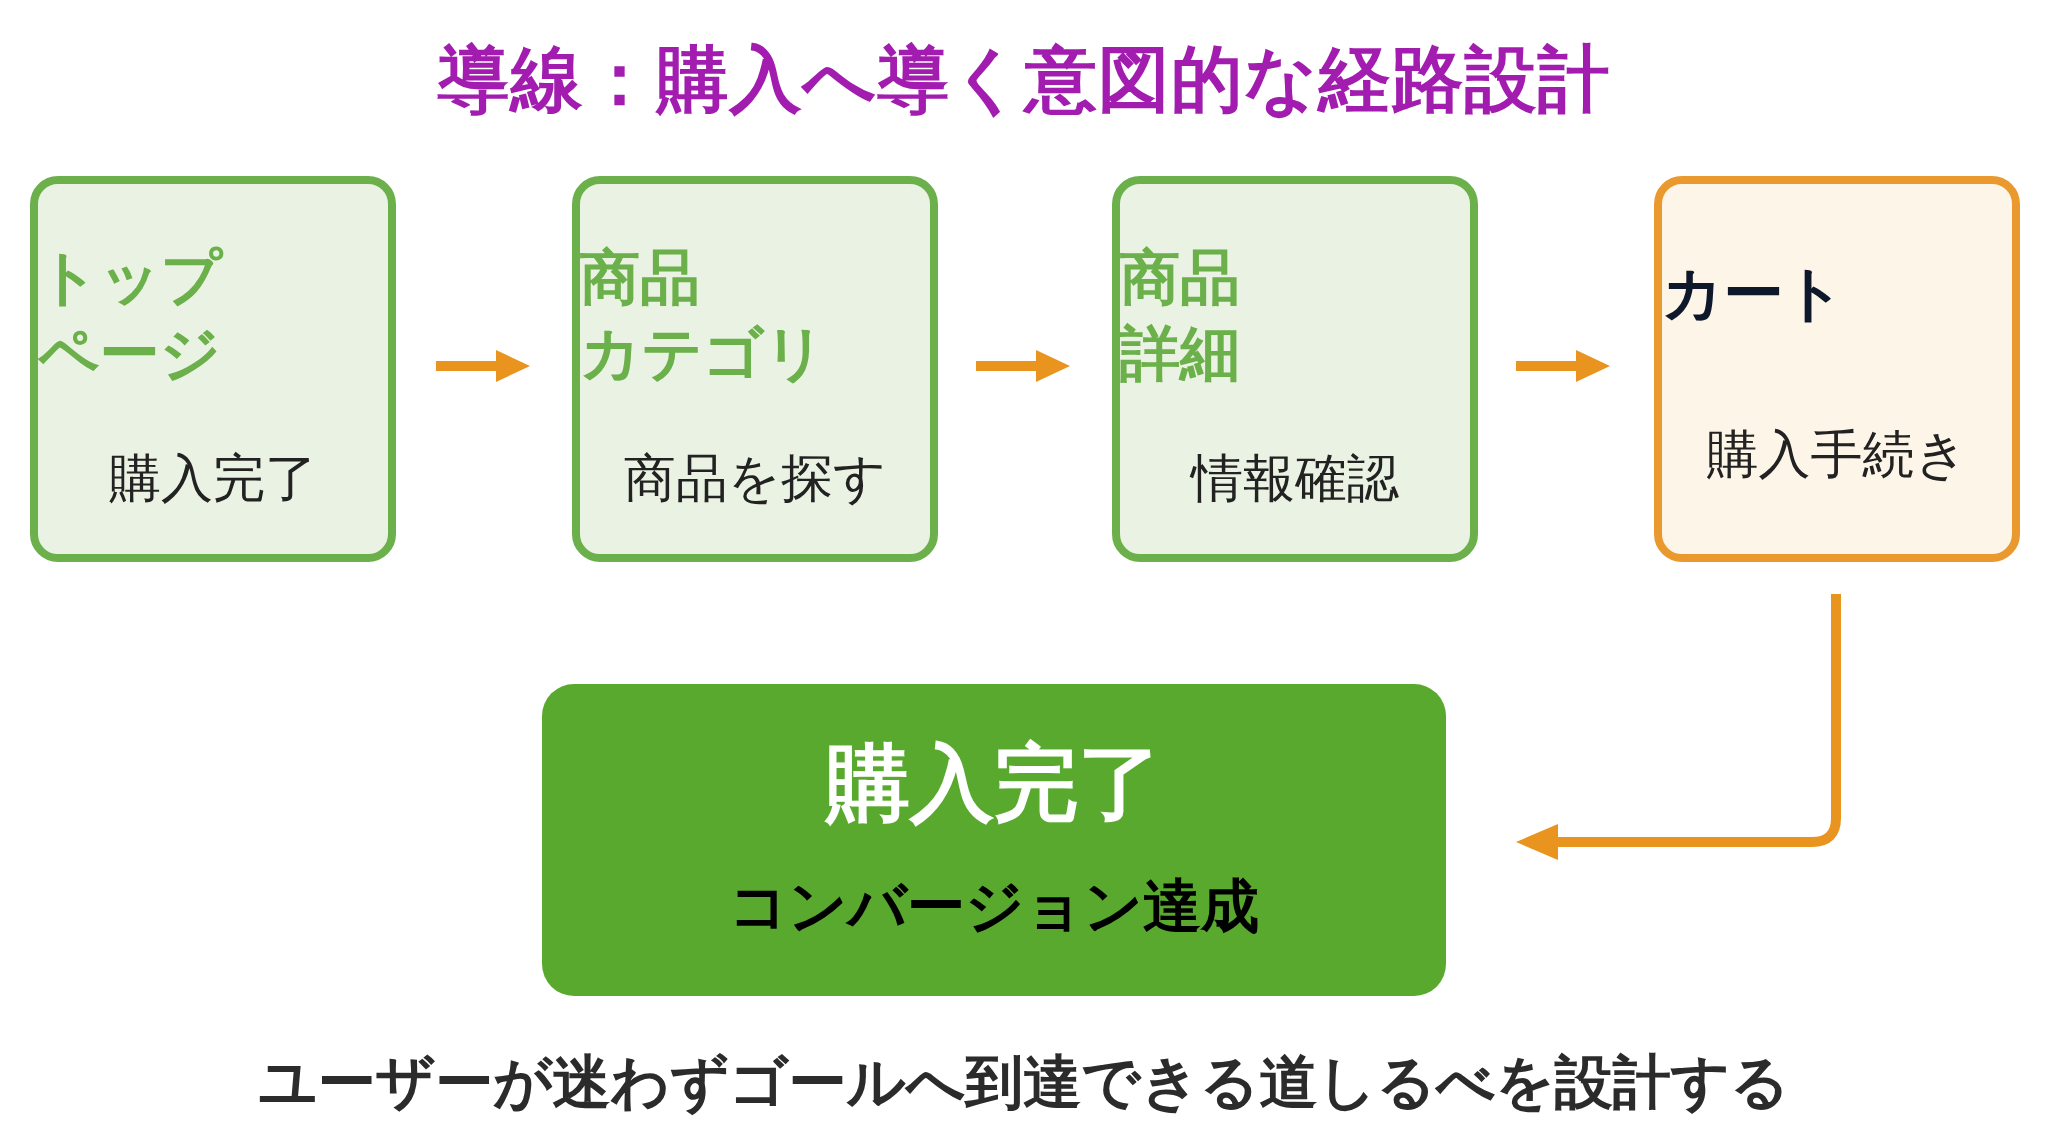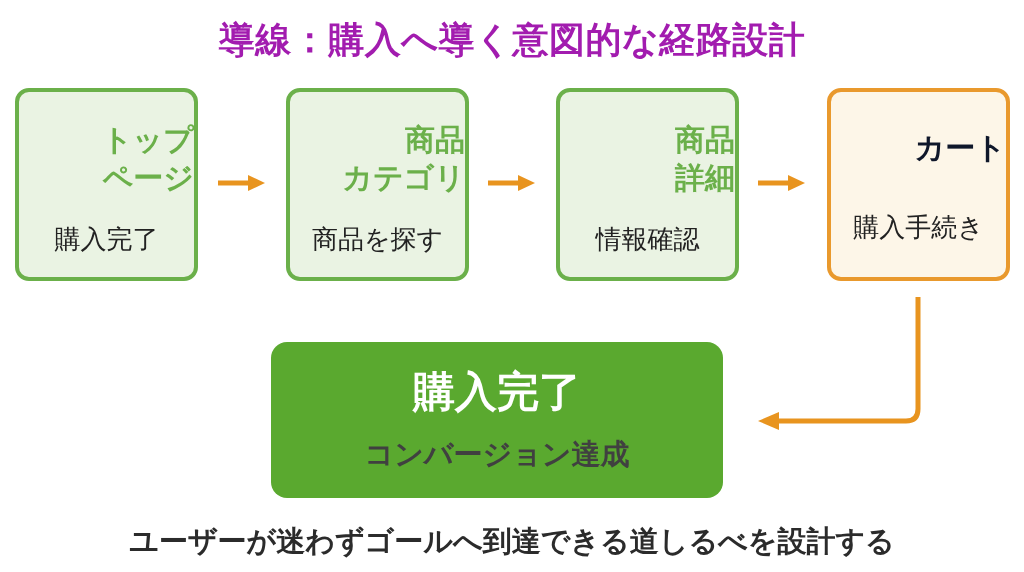--- a/index.html
+++ b/index.html
@@ -19,21 +19,21 @@
     box-sizing:border-box;border:4px solid;border-radius:14px;
   }
   .flow-box.green{border-color:#6bb04a;background:#eaf3e3;}
   .flow-box.orange{border-color:#e9992d;background:#fdf6e8;}
   .box-1{left:15px;}
   .box-2{left:286px;}
   .box-3{left:556px;}
   .box-4{left:827px;}
   .step-title{
     position:absolute;left:0;right:0;top:29px;
-    text-align:right;font-size:30px;line-height:38px;font-weight:bold;
+    text-align:left;font-size:30px;line-height:38px;font-weight:bold;
     color:#6bb04a;white-space:pre-line;
   }
   .flow-box.orange .step-title{color:#0f172a;top:37px;}
   .step-sub{
     position:absolute;left:0;right:0;top:132px;
     text-align:center;font-size:26px;line-height:30px;color:#222222;
   }
   .flow-box.orange .step-sub{top:120px;}
   .arrow-right{position:absolute;top:173px;width:50px;height:20px;}
   .arr-1{left:217px;}
@@ -42,21 +42,21 @@
   .elbow-arrow{position:absolute;left:750px;top:292px;width:180px;height:145px;}
   .goal-box{
     position:absolute;left:271px;top:342px;width:452px;height:156px;
     background:#5aa92f;border-radius:16px;
     display:flex;flex-direction:column;align-items:center;justify-content:center;
   }
   .goal-title{
     font-size:42px;font-weight:bold;color:#ffffff;line-height:1.1;
   }
   .goal-sub{
-    margin-top:24px;font-size:29px;font-weight:bold;color:#404040;line-height:1.1;
+    margin-top:24px;font-size:29px;font-weight:bold;color:#000000;line-height:1.1;
   }
   .caption{
     position:absolute;top:522px;left:0;width:1024px;
     text-align:center;font-size:29px;font-weight:bold;color:#2b2b2b;
   }
 </style>
 </head>
 <body>
 
 <div class="page-title">導線：購入へ導く意図的な経路設計</div>

